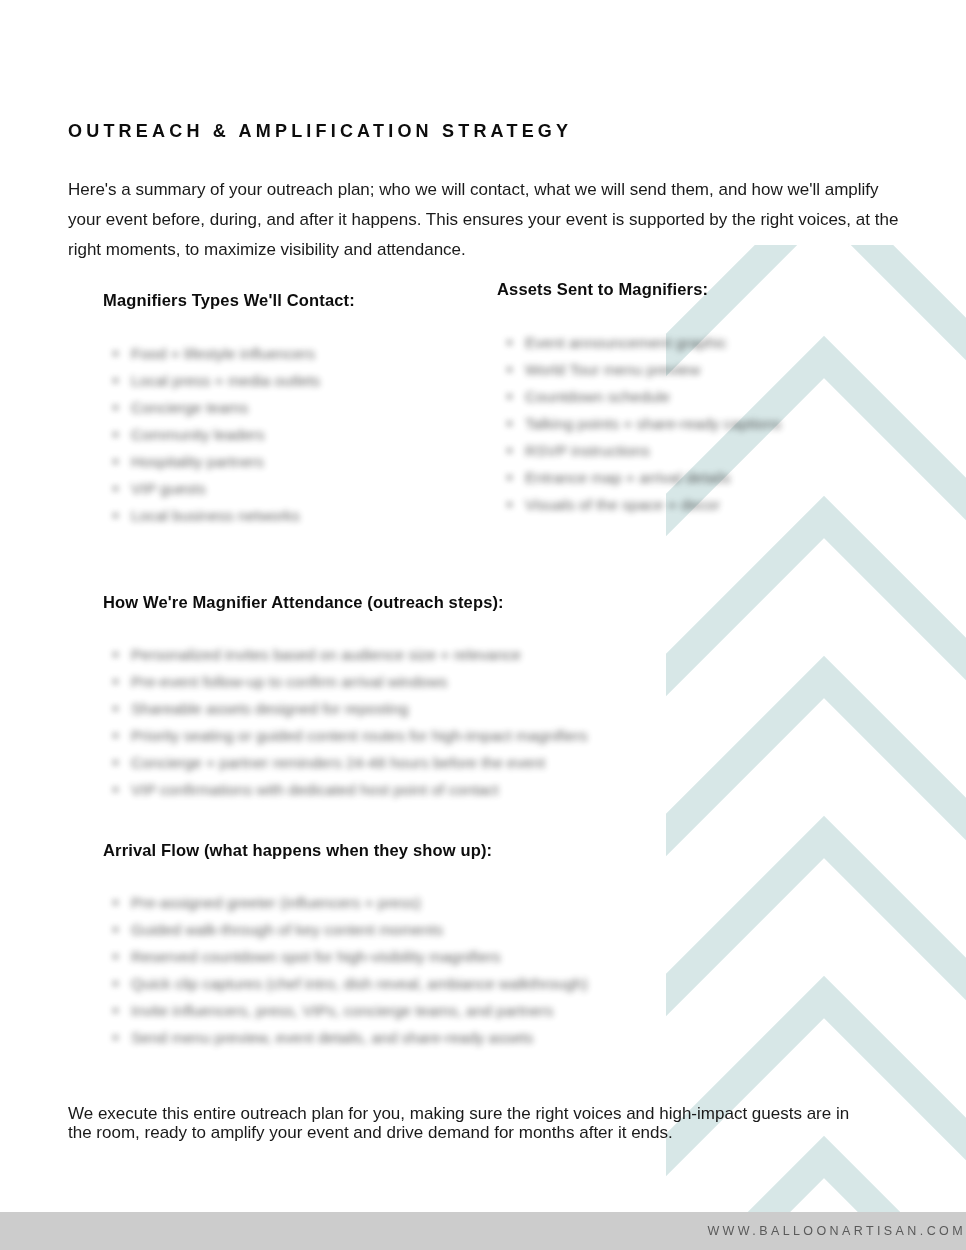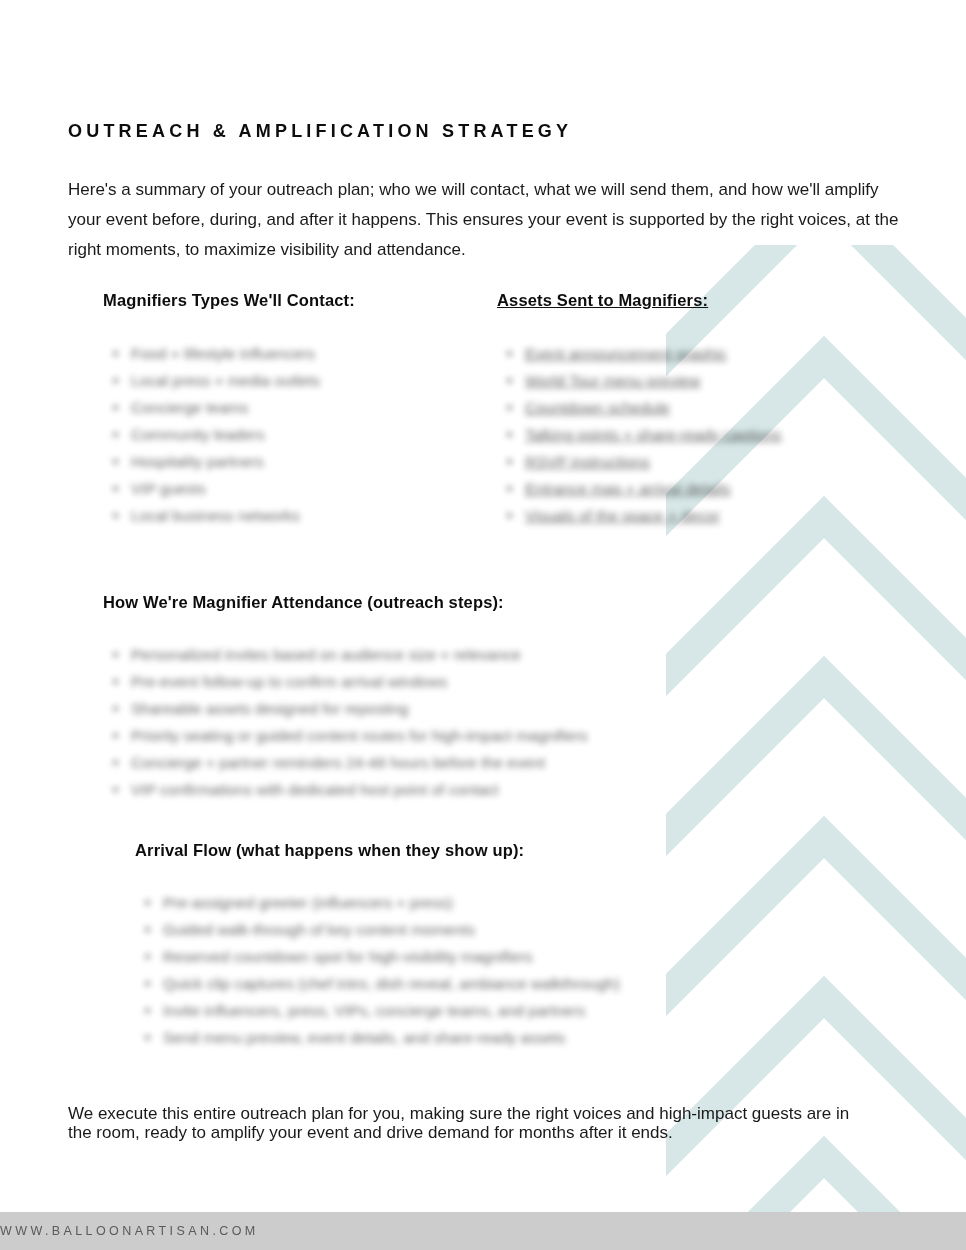--- a/index.html
+++ b/index.html
@@ -96,42 +96,40 @@
   
   #block-magnifier-types {
     position: absolute;
     left: 103px;
     top: 291px;
     width: 390px;
   }
   #block-assets-sent {
     position: absolute;
     left: 497px;
-    top: 291px;
+    top: 280px;
     width: 400px;
-    text-decoration: underline;
   }
   #block-magnifier-types .blur-list,
   #block-assets-sent .blur-list {
     margin-top: 30px;
   }
 
   
   #block-securing-attendance {
     position: absolute;
     left: 103px;
     top: 593px;
     width: 800px;
   }
   #block-arrival-flow {
     position: absolute;
     left: 103px;
     top: 841px;
     width: 800px;
-    margin-left: 32px;
   }
   #block-securing-attendance .blur-list,
   #block-arrival-flow .blur-list {
     margin-top: 29px;
   }
 
   .closing-paragraph {
     position: absolute;
     left: 68px;
     top: 1087px;
@@ -144,21 +142,21 @@
   
   #page-footer {
     position: absolute;
     left: 0;
     bottom: 0;
     width: 966px;
     height: 38px;
     background: #cccccc;
     display: flex;
     align-items: center;
-    justify-content: flex-start;
+    justify-content: flex-end;
     z-index: 3;
   }
   #footer-url {
     font-size: 12.5px;
     letter-spacing: 3.4px;
     color: #5a5a5a;
   }
 </style>
 </head>
 <body>

